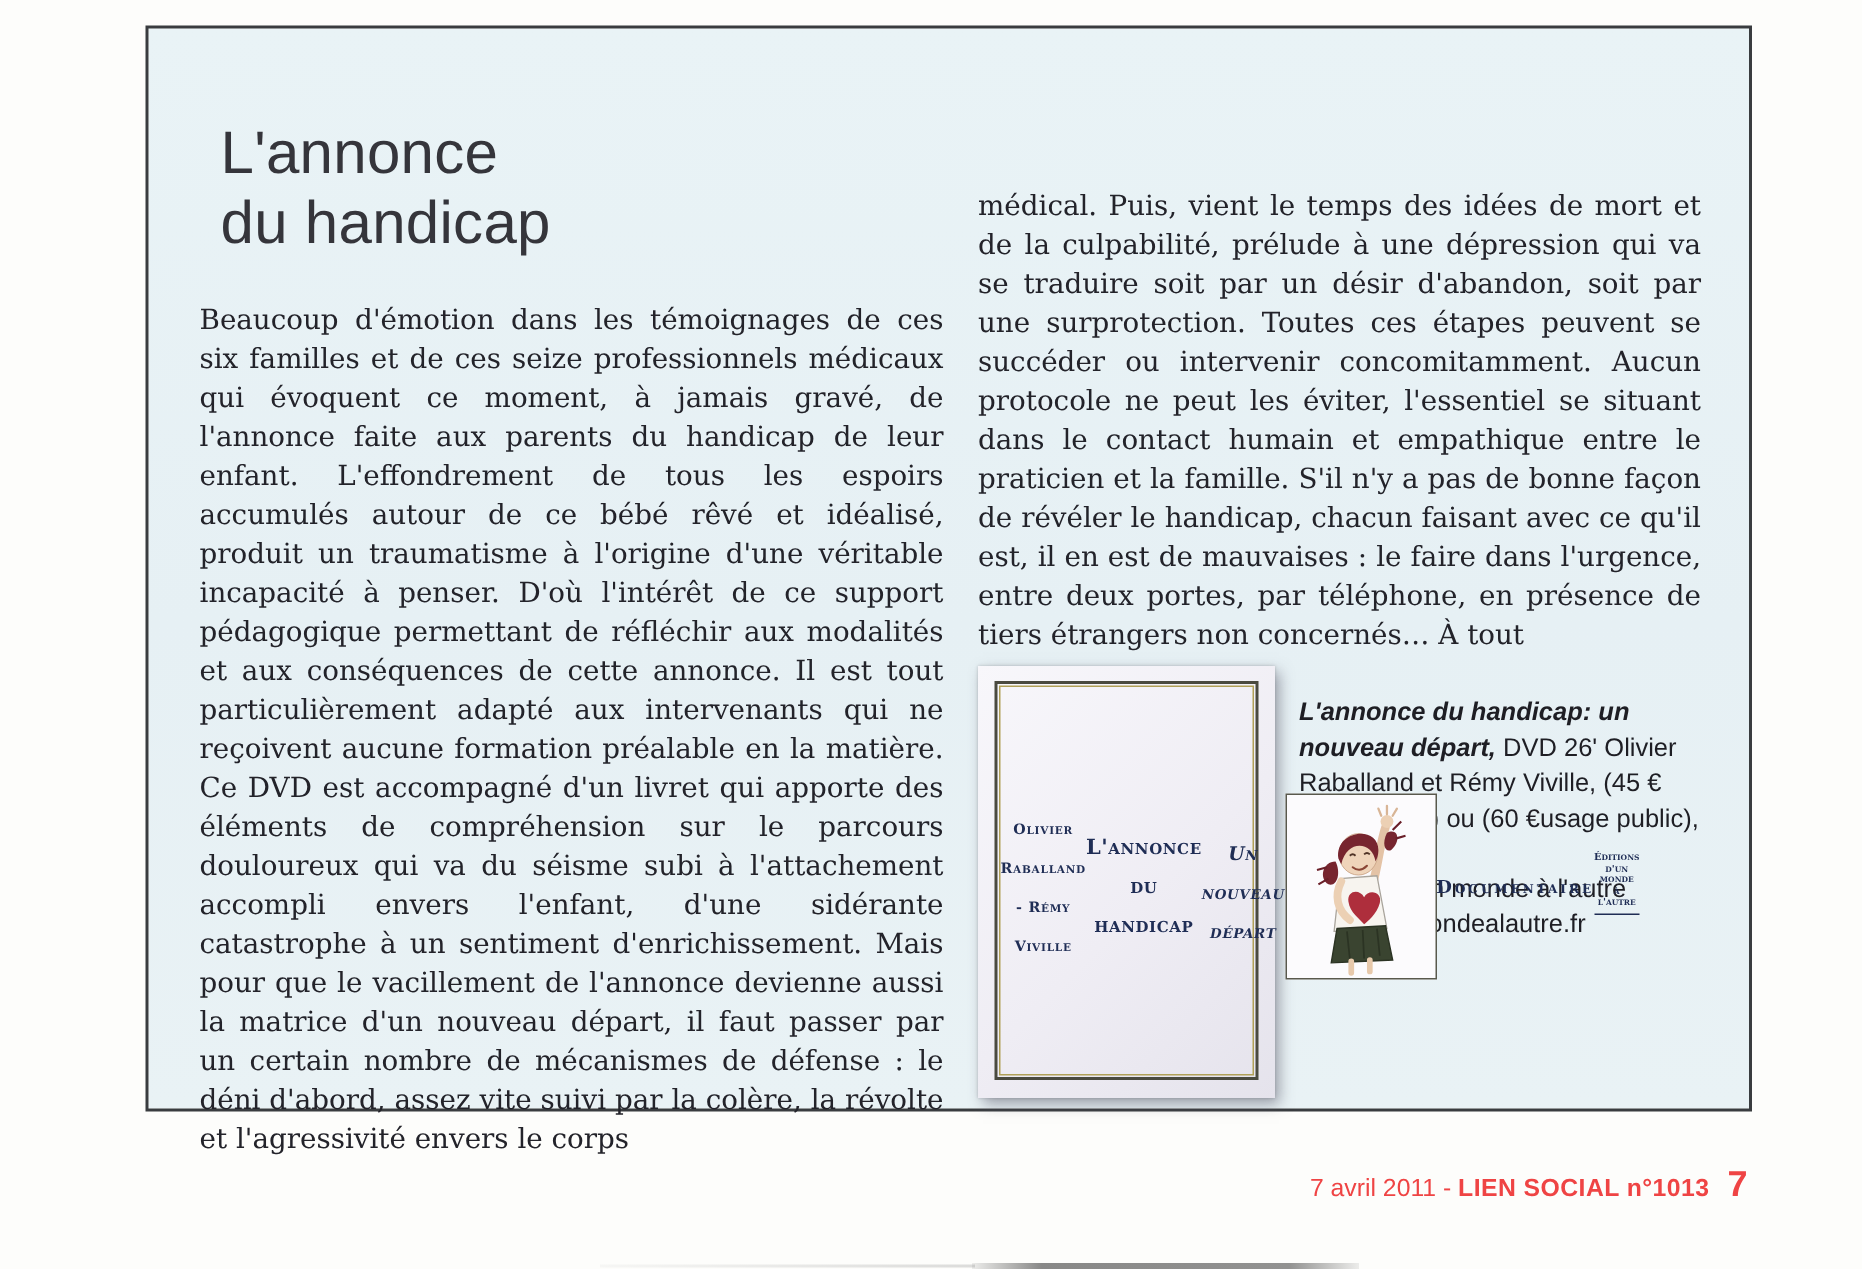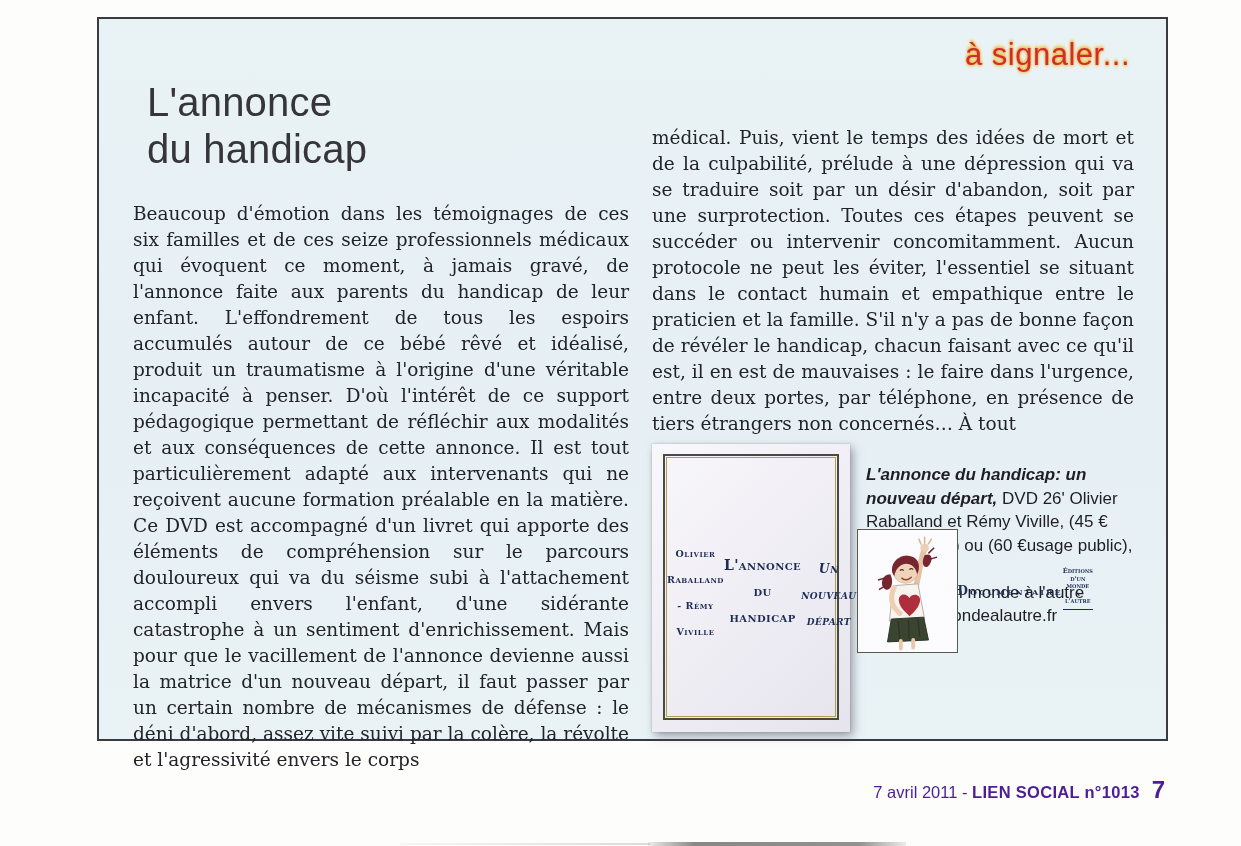--- a/index.html
+++ b/index.html
@@ -68,42 +68,41 @@
   .caption{
     margin-top:26px;
     font-family:"Liberation Sans",sans-serif;
     font-size:17px;line-height:23.5px;color:#1e1e24;text-align:left;
   }
   .cap-bold{font-weight:bold;font-style:italic;}
   .cap-line{display:block;}
   
   .footer{
     position:absolute;top:776px;right:76px;
-    display:flex;align-items:baseline;color:#4c1d95;
+    display:flex;align-items:baseline;color:#ef4444;
   }
   .footer .date{font-size:16.5px;white-space:pre;}
   .footer .journal{font-size:16.5px;font-weight:bold;letter-spacing:.3px;}
   .footer .pagenum{font-size:24px;font-weight:bold;margin-left:12px;}
   
   .scan-bar{
     position:absolute;left:648px;top:842px;width:258px;height:4px;
     background:linear-gradient(to right,rgba(40,40,40,.08),rgba(40,40,40,.55) 18%,rgba(40,40,40,.5) 82%,rgba(40,40,40,.08));
   }
   .scan-bar-faint{
     position:absolute;left:400px;top:843px;width:250px;height:2px;
     background:linear-gradient(to right,rgba(120,120,120,.05),rgba(120,120,120,.25));
   }
   .prewrap{white-space:pre-line;}
 </style>
 </head>
 <body>
 
 <div class="panel">
 
-  <div class="flag" style="color:#ce2c3a;">à signaler...</div>
 
   <div class="title">
     <div>L'annonce</div>
     <div>du handicap</div>
   </div>
 
   <div class="col col-left">Beaucoup d'émotion dans les témoignages de ces six familles et de ces seize professionnels médicaux qui évoquent ce moment, à jamais gravé, de l'annonce faite aux parents du handicap de leur enfant. L'effondrement de tous les espoirs accumulés autour de ce bébé rêvé et idéalisé, produit un traumatisme à l'origine d'une véritable incapacité à penser. D'où l'intérêt de ce support pédagogique permettant de réfléchir aux modalités et aux conséquences de cette annonce. Il est tout particulièrement adapté aux intervenants qui ne reçoivent aucune formation préalable en la matière. Ce DVD est accompagné d'un livret qui apporte des éléments de compréhension sur le parcours douloureux qui va du séisme subi à l'attachement accompli envers l'enfant, d'une sidérante catastrophe à un sentiment d'enrichissement. Mais pour que le vacillement de l'annonce devienne aussi la matrice d'un nouveau départ, il faut passer par un certain nombre de mécanismes de défense : le déni d'abord, assez vite suivi par la colère, la révolte et l'agressivité envers le corps</div>
 
   <div class="col col-right">
     <span>médical. Puis, vient le temps des idées de mort et de la culpabilité, prélude à une dépression qui va se traduire soit par un désir d'abandon, soit par une surprotection. Toutes ces étapes peuvent se succéder ou intervenir concomitamment. Aucun protocole ne peut les éviter, l'essentiel se situant dans le contact humain et empathique entre le praticien et la famille. S'il n'y a pas de bonne façon de révéler le handicap, chacun faisant avec ce qu'il est, il en est de mauvaises : le faire dans l'urgence, entre deux portes, par téléphone, en présence de tiers étrangers non concernés… À tout</span>

